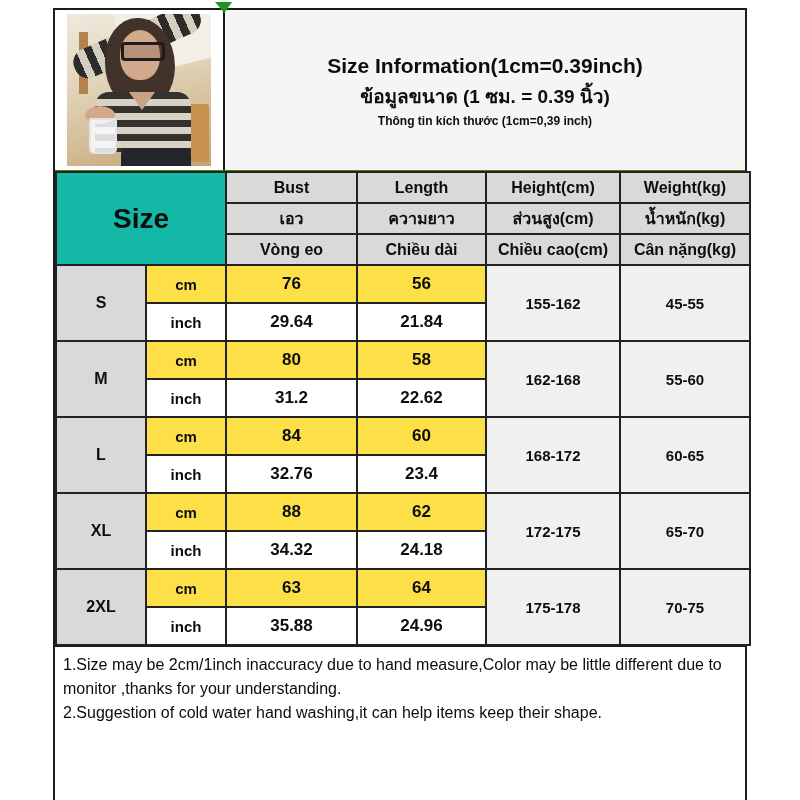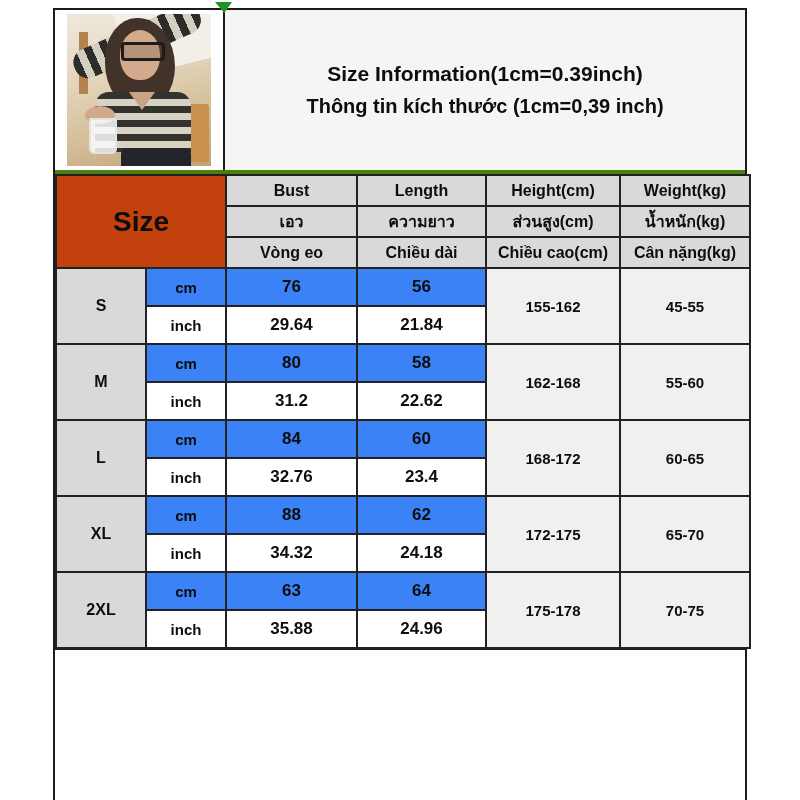--- a/index.html
+++ b/index.html
@@ -1,47 +1,47 @@
 <!DOCTYPE html>
 <html><head>
 <meta charset="utf-8">
 <style>
   html,body{margin:0;padding:0;background:#ffffff;}
   body{width:800px;height:800px;font-family:"Liberation Sans","DejaVu Sans",sans-serif;color:#0d0d0d;position:relative;}
   .sheet{position:absolute;left:53px;top:8px;width:694px;box-sizing:border-box;border:2px solid #1b1b1b;background:#ffffff;}
   .corner-mark{position:absolute;left:160px;top:-8px;width:17px;height:11px;background:#1f9420;clip-path:polygon(0 0,100% 0,55% 100%);}
   
-  .top{display:flex;height:160px;border-bottom:4px solid #4d7c0f;}
+  .top{display:flex;height:160px;border-bottom:1px solid #4d7c0f;}
   .photo-cell{flex:0 0 168px;border-right:2px solid #1b1b1b;display:flex;align-items:center;justify-content:center;background:#ffffff;}
   .photo{position:relative;width:144px;height:152px;overflow:hidden;background:linear-gradient(165deg,#efe9dd 0%,#e3d5bc 38%,#d3bc96 72%,#c3a176 100%);}
   .photo .swath{position:absolute;left:52px;top:-18px;width:110px;height:70px;background:#f3efe6;transform:rotate(-14deg);}
   .photo .pillar{position:absolute;left:12px;top:18px;width:9px;height:62px;background:#b3824e;}
   .photo .chair{position:absolute;right:2px;bottom:4px;width:34px;height:58px;background:#c8914f;border-radius:3px;}
   .photo .hair{position:absolute;left:38px;top:4px;width:70px;height:92px;background:#41332a;border-radius:46% 54% 48% 52%;}
   .photo .face{position:absolute;left:53px;top:16px;width:40px;height:50px;background:#d3a98c;border-radius:50% 50% 45% 45%;}
   .photo .glasses{position:absolute;left:54px;top:28px;width:38px;height:13px;border:3px solid #201b18;border-radius:4px;background:rgba(90,80,70,.25);}
   .photo .sleeve{position:absolute;left:8px;top:40px;width:136px;height:30px;transform:rotate(-24deg);transform-origin:left center;background:repeating-linear-gradient(90deg,#2e2c28 0 8px,#d4cec1 8px 16px);border-radius:14px;}
   .photo .torso{position:absolute;left:28px;top:78px;width:96px;height:60px;background:repeating-linear-gradient(180deg,#34322d 0 7px,#d8d2c5 7px 14px);border-radius:14px 14px 0 0;}
   .photo .vneck{position:absolute;left:62px;top:78px;width:26px;height:18px;background:#c9a385;clip-path:polygon(0 0,100% 0,50% 100%);}
   .photo .glass{position:absolute;left:22px;top:104px;width:24px;height:32px;background:rgba(250,252,255,.85);border:2px solid #e2e4e6;border-radius:2px 2px 5px 5px;}
   .photo .hand{position:absolute;left:18px;top:92px;width:30px;height:18px;background:#d3a98c;border-radius:50%;}
   .photo .pants{position:absolute;left:54px;bottom:0;width:70px;height:18px;background:#23252c;border-radius:6px 6px 0 0;}
   .title-cell{flex:1;background:#f5f5f4;display:flex;flex-direction:column;align-items:center;justify-content:center;text-align:center;line-height:1.55;}
   .t-en{font-size:21px;font-weight:bold;}
   .t-th{font-size:19px;font-weight:bold;}
-  .t-vi{font-size:20px;font-weight:bold;}
+  .t-vi{font-size:12px;font-weight:bold;}
   
   table{border-collapse:collapse;table-layout:fixed;width:100%;}
   th,td{border:2px solid #222222;text-align:center;vertical-align:middle;padding:0;overflow:hidden;}
   thead th{background:#d9d9d9;height:29px;font-size:16px;font-weight:bold;margin-left:28px;}
-  th.size-big{font-size:28px;font-weight:bold;background:#c2410c;text-align:center;}
+  th.size-big{font-size:28px;font-weight:bold;background:#14b8a6;text-align:center;}
   td{font-size:17px;font-weight:bold;height:36px;}
   td.size-label{background:#d9d9d9;font-size:16px;}
   td.unit{font-size:15px;}
-  tr.row-cm td.shade{background:#3b82f6;}
+  tr.row-cm td.shade{background:#fde047;}
   tr.row-inch td.shade-white{background:#ffffff;}
   td.merged{background:#f0f0ef;font-size:15px;}
   
   .attention{min-height:148px;padding:6px 8px 10px 8px;font-size:16px;font-weight:400;line-height:1.5;background:#ffffff;border-top:1px solid #1b1b1b;}
   .attention div{white-space:normal;}
 </style>
 </head>
 <body>
 
 <div class="sheet">
@@ -59,20 +59,21 @@
         <div class="glasses"></div>
         <div class="torso"></div>
         <div class="vneck"></div>
         <div class="pants"></div>
         <div class="hand"></div>
         <div class="glass"></div>
       </div>
     </div>
     <div class="title-cell">
       <div class="t-en">Size Information(1cm=0.39inch)</div>
+      <div class="t-th">ข้อมูลขนาด (1 ซม. = 0.39 นิ้ว)</div>
       <div class="t-vi">Thông tin kích thước (1cm=0,39 inch)</div>
     </div>
   </div>
 
   <table>
     <colgroup>
       <col style="width:90px">
         <col style="width:80px">
         <col style="width:131px">
       <col style="width:129px">
@@ -168,14 +169,16 @@
       </tr>
       <tr class="row-inch">
         <td class="unit shade-white">inch</td>
         <td class="shade-white">35.88</td>
         <td class="shade-white">24.96</td>
       </tr>
     </tbody>
   </table>
 
   <div class="attention">
+    <div>1.Size may be 2cm/1inch inaccuracy due to hand measure,Color may be little different due to monitor ,thanks for your understanding.</div>
+    <div>2.Suggestion of cold water hand washing,it can help items keep their shape.</div>
   </div>
 </div>
 
 </body></html>

